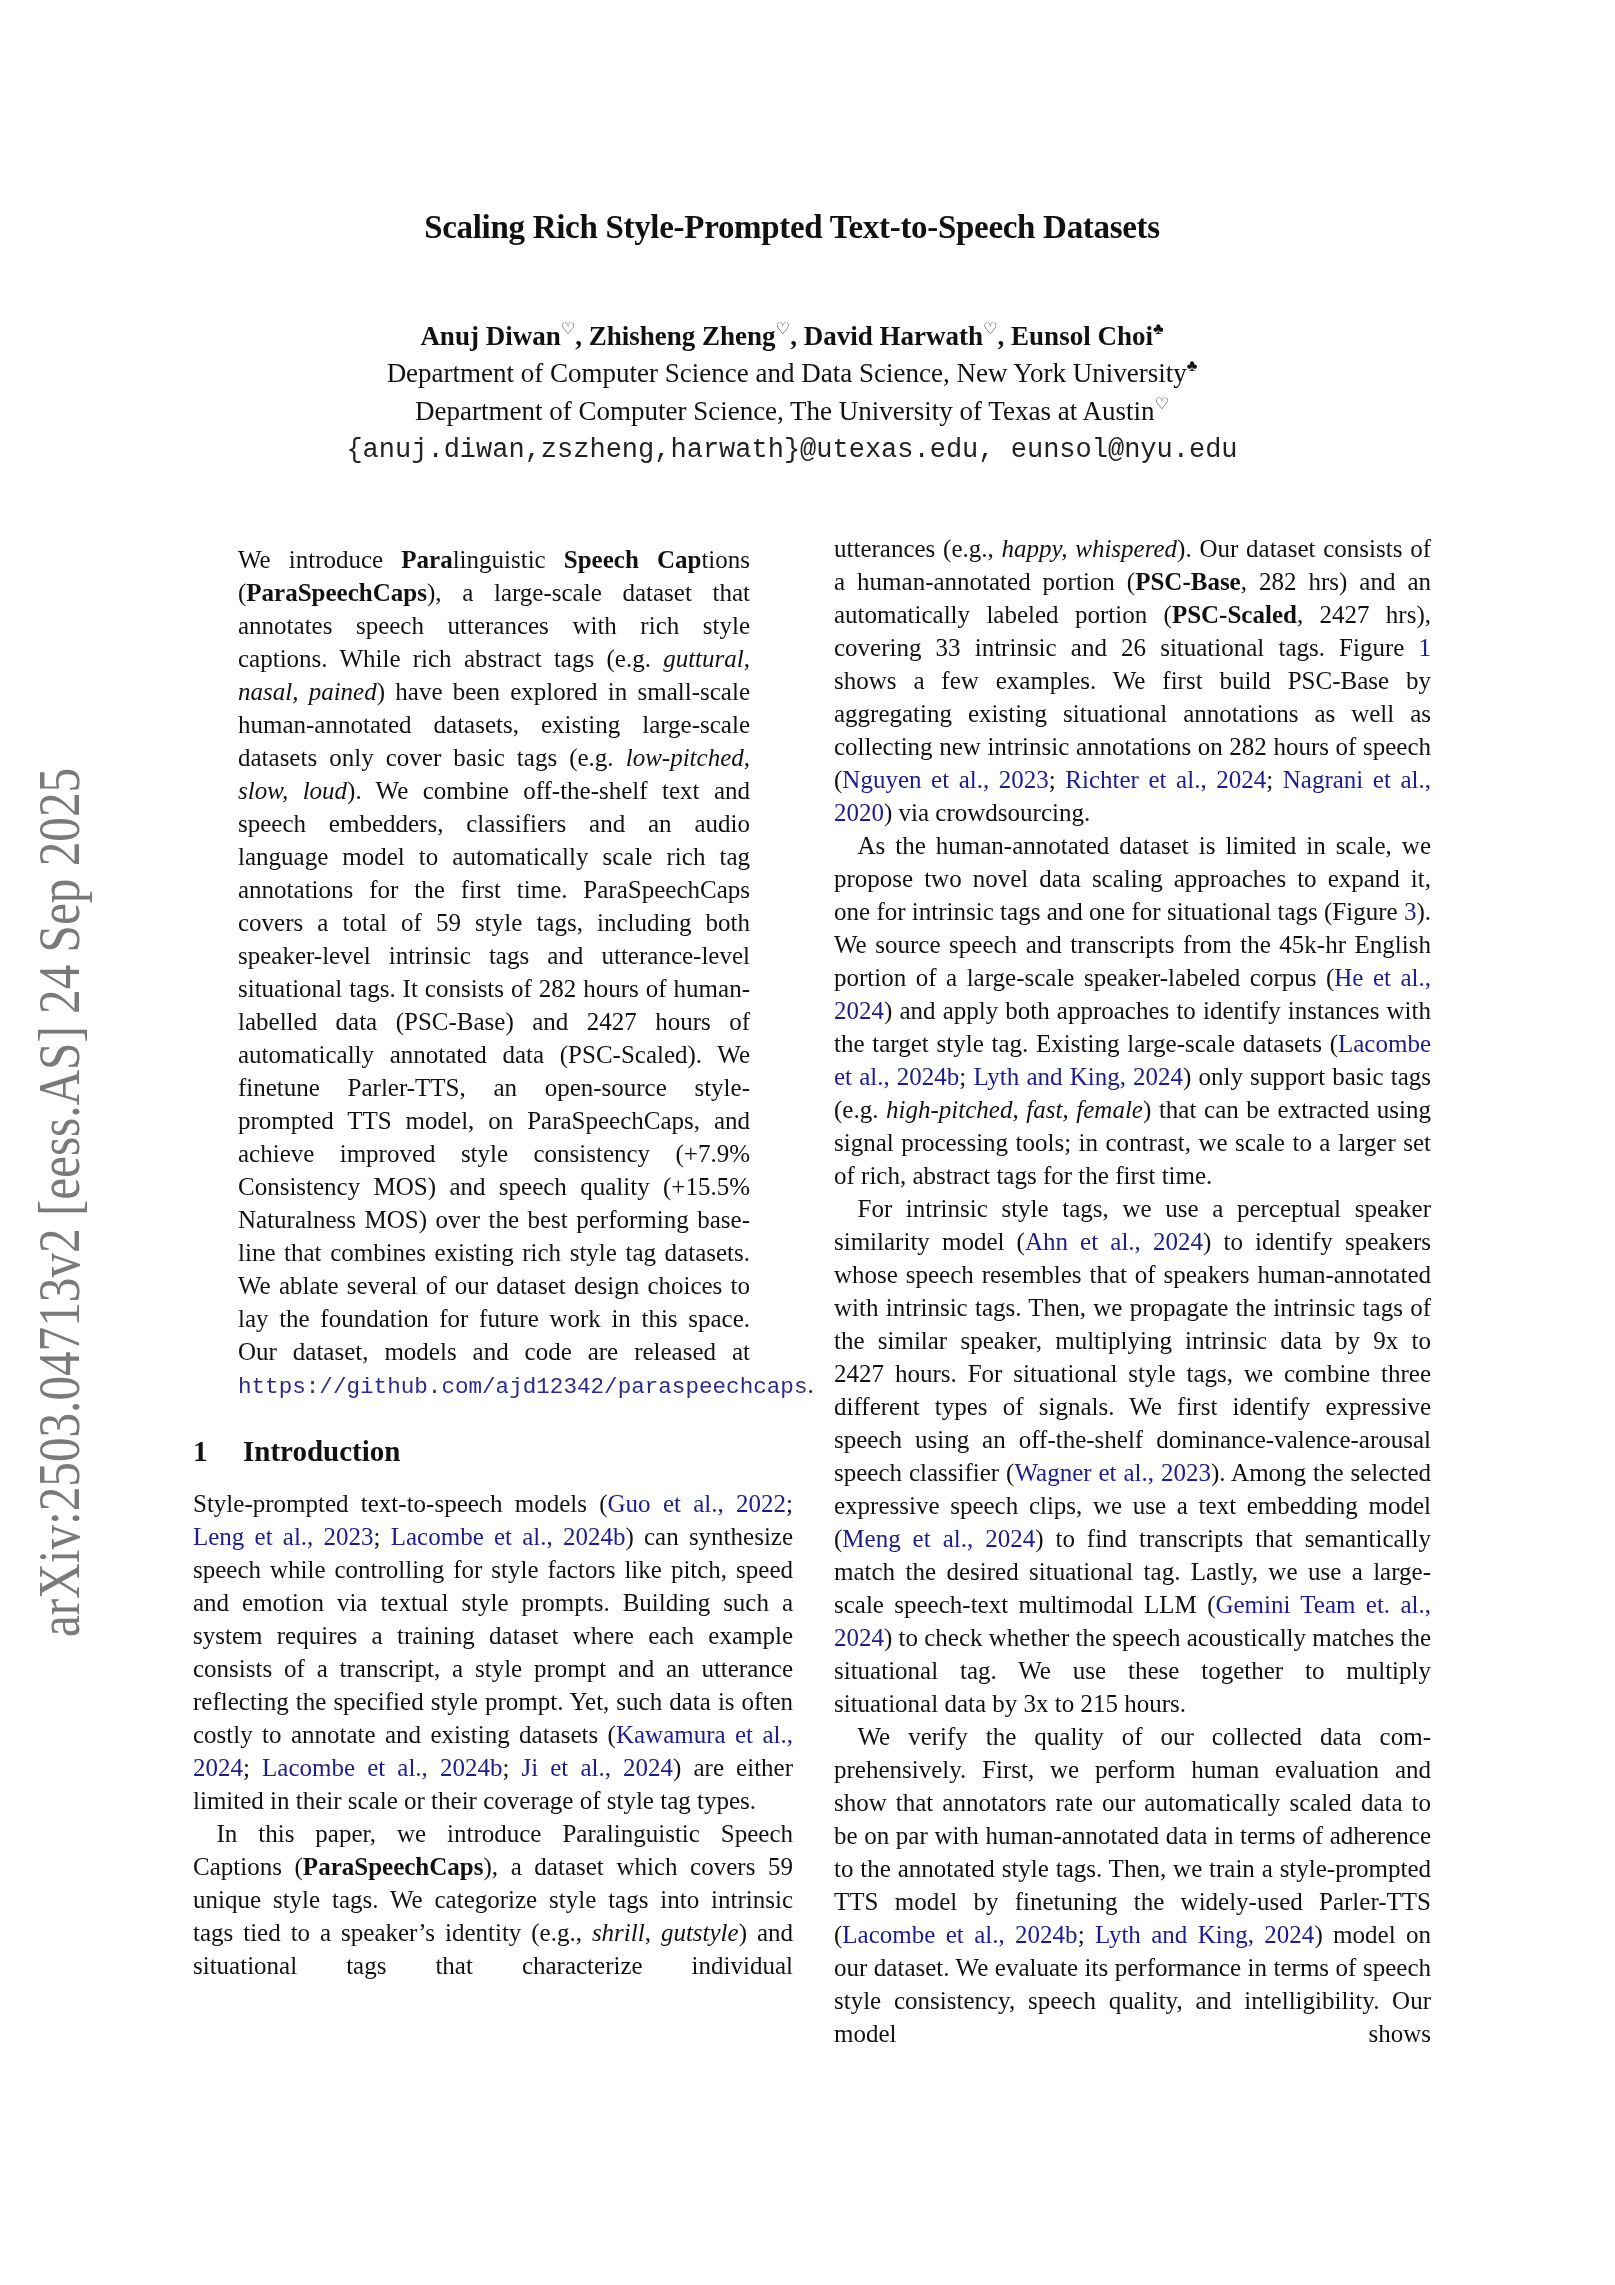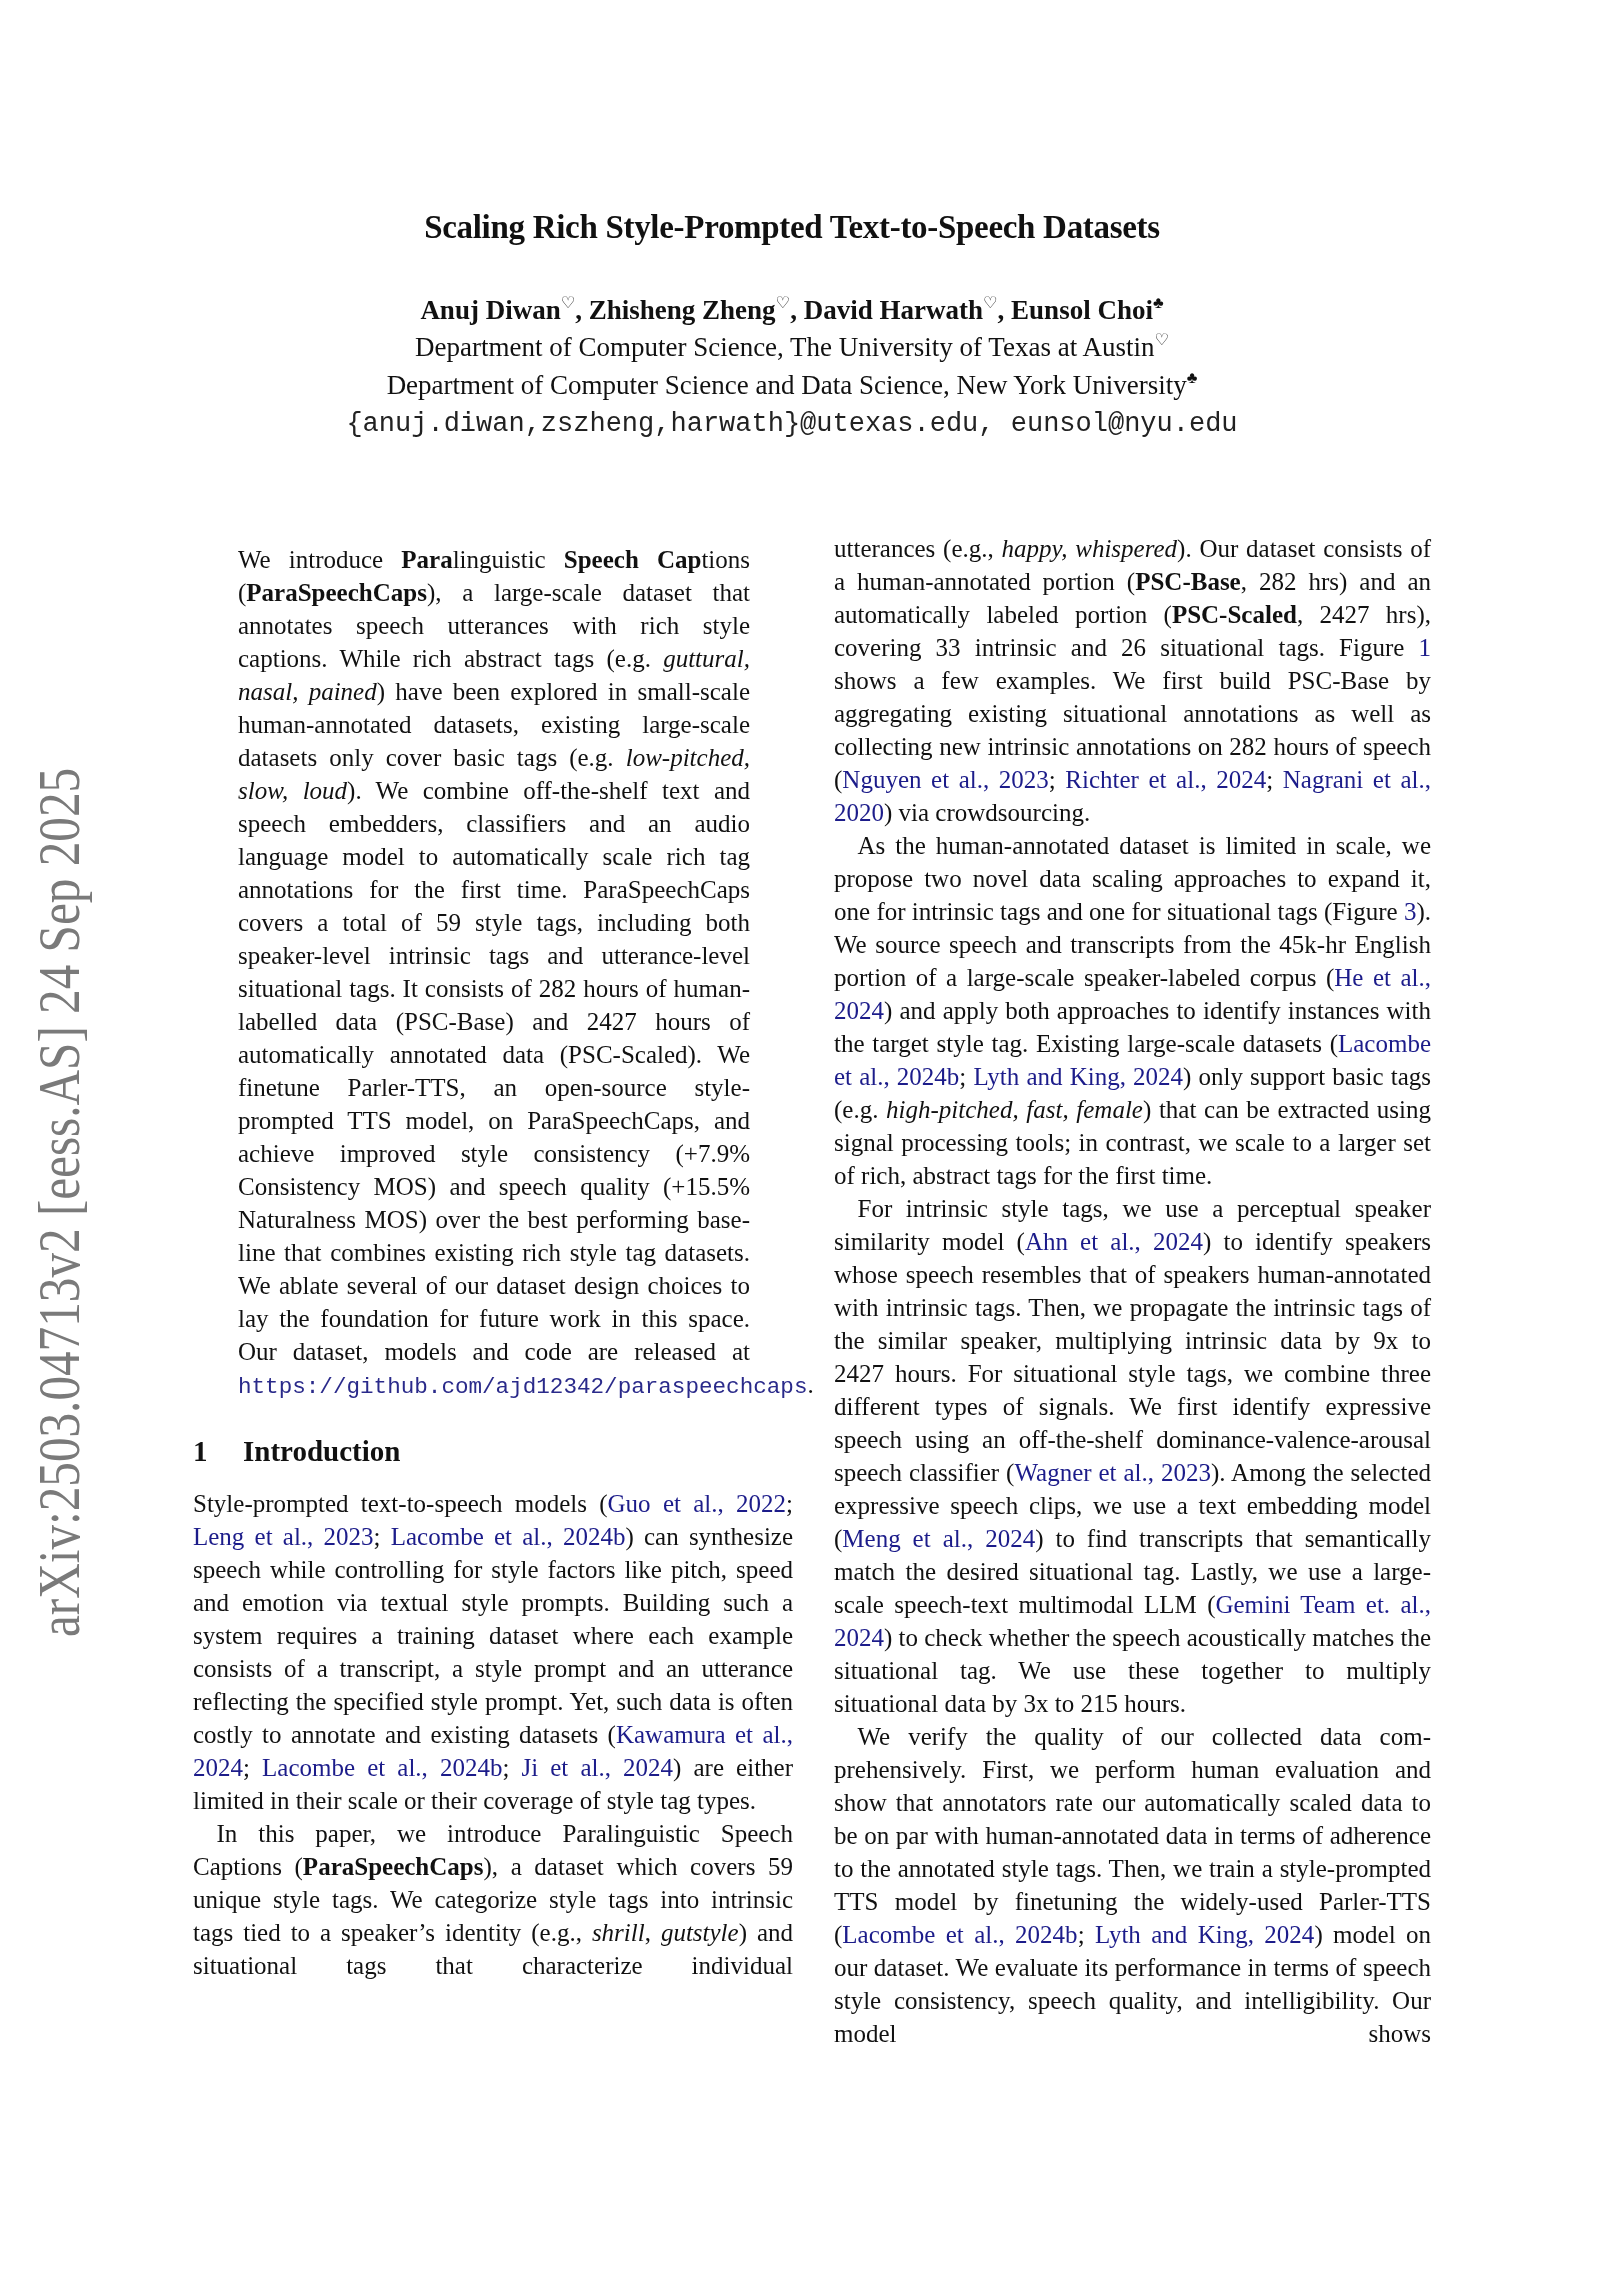--- a/index.html
+++ b/index.html
@@ -3,21 +3,21 @@
 <meta charset="utf-8">
 <style>
   html, body { margin: 0; padding: 0; background: #ffffff; }
   body { width: 1616px; height: 2285px; position: relative; overflow: hidden;
          font-family: "Liberation Serif", serif; color: #111111; }
   .arxiv-stamp { position: absolute; left: 25px; top: 1637px; transform-origin: 0 0;
          transform: rotate(-90deg); white-space: nowrap; font-family: "Liberation Serif", serif;
          font-size: 60px; color: #7a7a7a; letter-spacing: 0px; transform: rotate(-90deg) scaleX(0.82); }
   .header { position: absolute; left: 0; width: 1584px; top: 206px; text-align: center; }
   .title { font-size: 33px; font-weight: bold; margin: 0; line-height: 43px; letter-spacing: -0.3px; }
-  .authors { font-size: 27px; font-weight: bold; margin-top: 43px; line-height: 36px; }
+  .authors { font-size: 27px; font-weight: bold; margin-top: 69px; line-height: 36px; }
   .affil { font-size: 27px; line-height: 38px; }
   .emails { font-family: "Liberation Mono", monospace; font-size: 27px; line-height: 40px; color: #222; }
   sup { font-size: 16.3px; font-weight: normal; vertical-align: 11px; line-height: 0; }
   .col { position: absolute; font-size: 25px; line-height: 33px; text-align: justify; }
   .col-left { left: 193px; width: 600px; top: 543px; }
   .col-right { left: 834px; width: 597px; top: 532px; }
   .abstract-head { text-align: center; font-weight: bold; font-size: 29px; line-height: 36px;
          margin: 0 0 20px 0; }
   .abstract-body { margin: 0 43px 0 45px; }
   .section-head { font-weight: bold; font-size: 29px; line-height: 36px; margin: 29px 0 18px 0; }
@@ -32,24 +32,24 @@
 </style>
 </head>
 <body>
 
 <div class="arxiv-stamp">arXiv:2503.04713v2  [eess.AS]  24 Sep 2025</div>
 
 <div class="header">
   <h1 class="title">Scaling Rich Style-Prompted Text-to-Speech Datasets</h1>
   <div class="authors" id="authors"><span>Anuj Diwan</span><sup>♡</sup>, <span>Zhisheng Zheng</span><sup>♡</sup>, <span>David Harwath</span><sup>♡</sup>, <span>Eunsol Choi</span><sup>♣</sup></div>
   <div class="affil">
-    <span>Department of Computer Science, The University of Texas at Austin</span><sup>♡</sup>
+    <span>Department of Computer Science and Data Science, New York University</span><sup>♣</sup>
   </div>
   <div class="affil">
-    <span>Department of Computer Science and Data Science, New York University</span><sup>♣</sup>
+    <span>Department of Computer Science, The University of Texas at Austin</span><sup>♡</sup>
   </div>
   <div class="emails">{anuj.diwan,zszheng,harwath}@utexas.edu, eunsol@nyu.edu</div>
 </div>
 
 <div class="col col-left">
   <p class="abstract-body" id="abstract-body">We introduce <b>Para</b>linguistic <b>Speech Cap</b>tions (<b>ParaSpeechCaps</b>), a large-scale dataset that annotates speech utterances with rich style captions.  While rich abstract tags (e.g. <i>gut­tural, nasal, pained</i>) have been explored in small-scale human-annotated datasets, exist­ing large-scale datasets only cover basic tags (e.g. <i>low-pitched, slow, loud</i>).  We combine off-the-shelf text and speech embedders, clas­sifiers and an audio language model to auto­matically scale rich tag annotations for the first time.  ParaSpeechCaps covers a total of 59 style tags, including both speaker-level intrin­sic tags and utterance-level situational tags. It consists of 282 hours of human-labelled data (PSC-Base) and 2427 hours of automatically annotated data (PSC-Scaled).  We finetune Parler-TTS, an open-source style-prompted TTS model, on ParaSpeechCaps, and achieve improved style consistency (+7.9% Consis­tency MOS) and speech quality (+15.5% Nat­uralness MOS) over the best performing base­line that combines existing rich style tag datasets.  We ablate several of our dataset de­sign choices to lay the foundation for future work in this space.  Our dataset, models and code are released at <span class="mono link">https://github.com/ajd12342/paraspeechcaps</span>.</p>
   <div class="section-head">
     <span class="num">1</span><span>Introduction</span>
   </div>
   <div id="intro-left">

